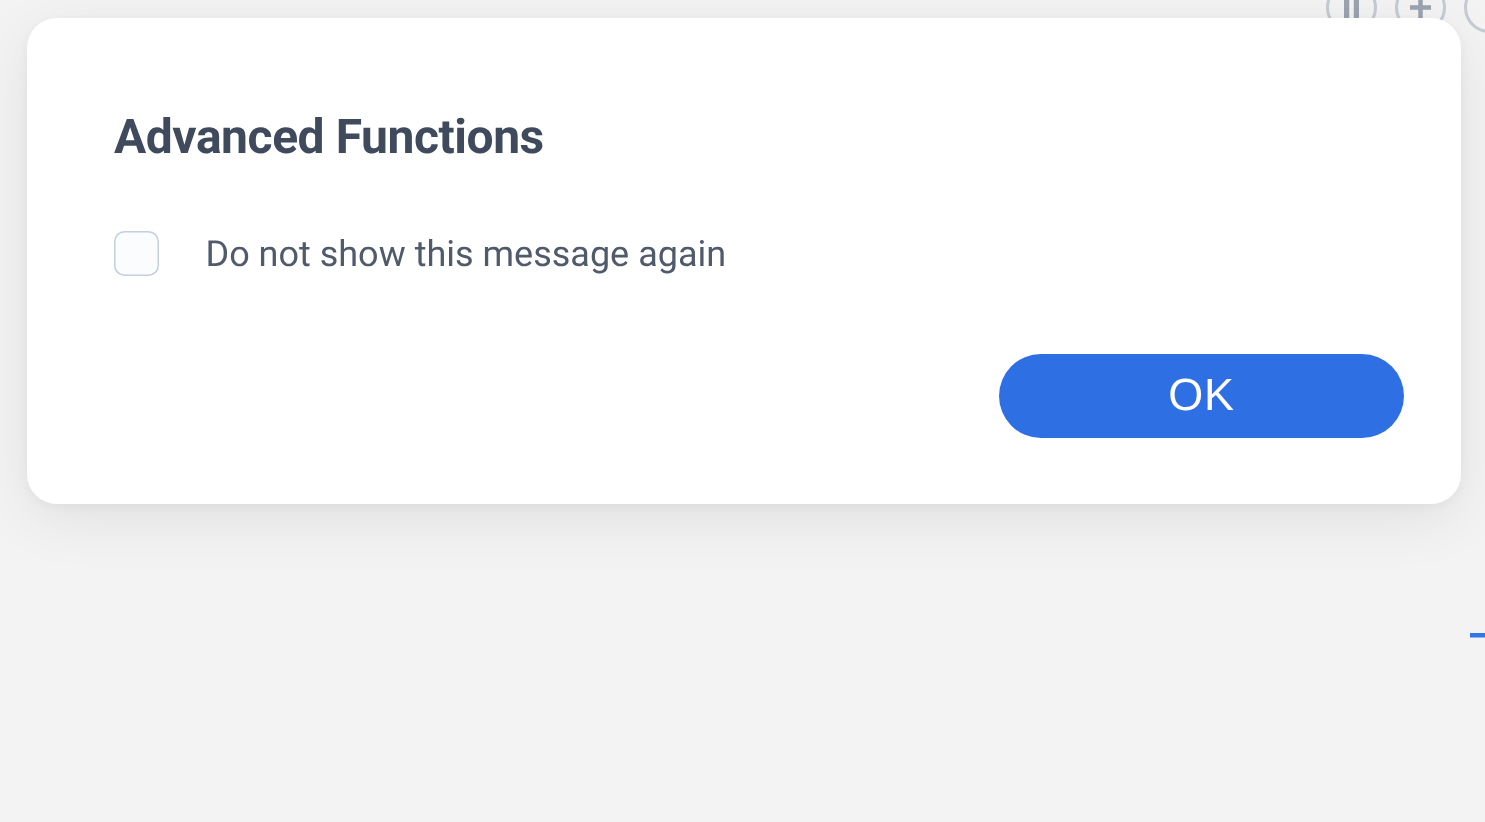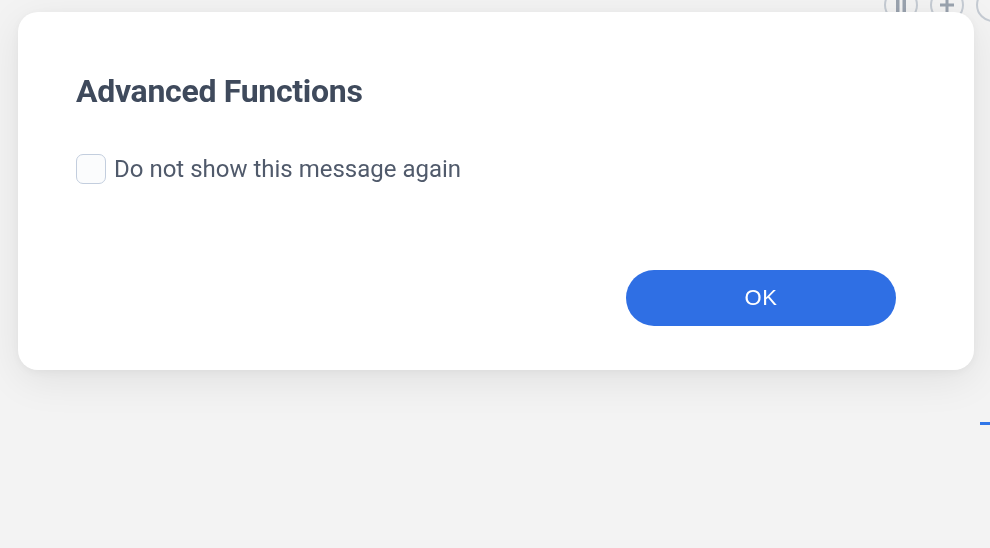--- a/index.html
+++ b/index.html
@@ -44,41 +44,41 @@
       background:#3076e8;
     }
     .dialog {
       position: absolute;
       top: 12px;
       left: 18px;
       width: 956px;
       background: #ffffff;
       border-radius: 20px;
       box-shadow: 0 10px 40px rgba(0,0,0,0.08), 0 2px 8px rgba(0,0,0,0.04);
-      padding: 60px 78px 44px 58px;
+      padding: 60px 38px 44px 58px;
     }
     .dialog-title {
       font-size: 32px;
       font-weight: 700;
       color: #3f4a5c;
       margin-bottom: 44px;
       letter-spacing: -0.3px;
     }
     .dialog-body {
       font-size: 24px;
       line-height: 1.65;
       color: #505a6b;
       margin-bottom: 30px;
       font-weight:400;
     }
     .checkbox-row {
       display: flex;
       align-items: center;
-      gap: 8px;
-      margin-bottom: 86px;
+      gap: 31px;
+      margin-bottom: 52px;
     }
     .checkbox {
       width: 30px;
       height: 30px;
       border: 1.8px solid #c3cede;
       border-radius: 7px;
       background: #fbfcfd;
       flex-shrink: 0;
       cursor: pointer;
     }
@@ -90,21 +90,21 @@
     .dialog-footer {
       display: flex;
       justify-content: flex-end;
     }
     .ok-button {
       background: #2f6fe4;
       color: #ffffff;
       border: none;
       border-radius: 28px;
       padding: 0;
-      font-size: 22px;
+      font-size: 30px;
       font-weight: 500;
       cursor: pointer;
       width: 270px;
       height: 56px;
       letter-spacing: 0.5px;
     }
   </style>
 </head>
 <body>
 

